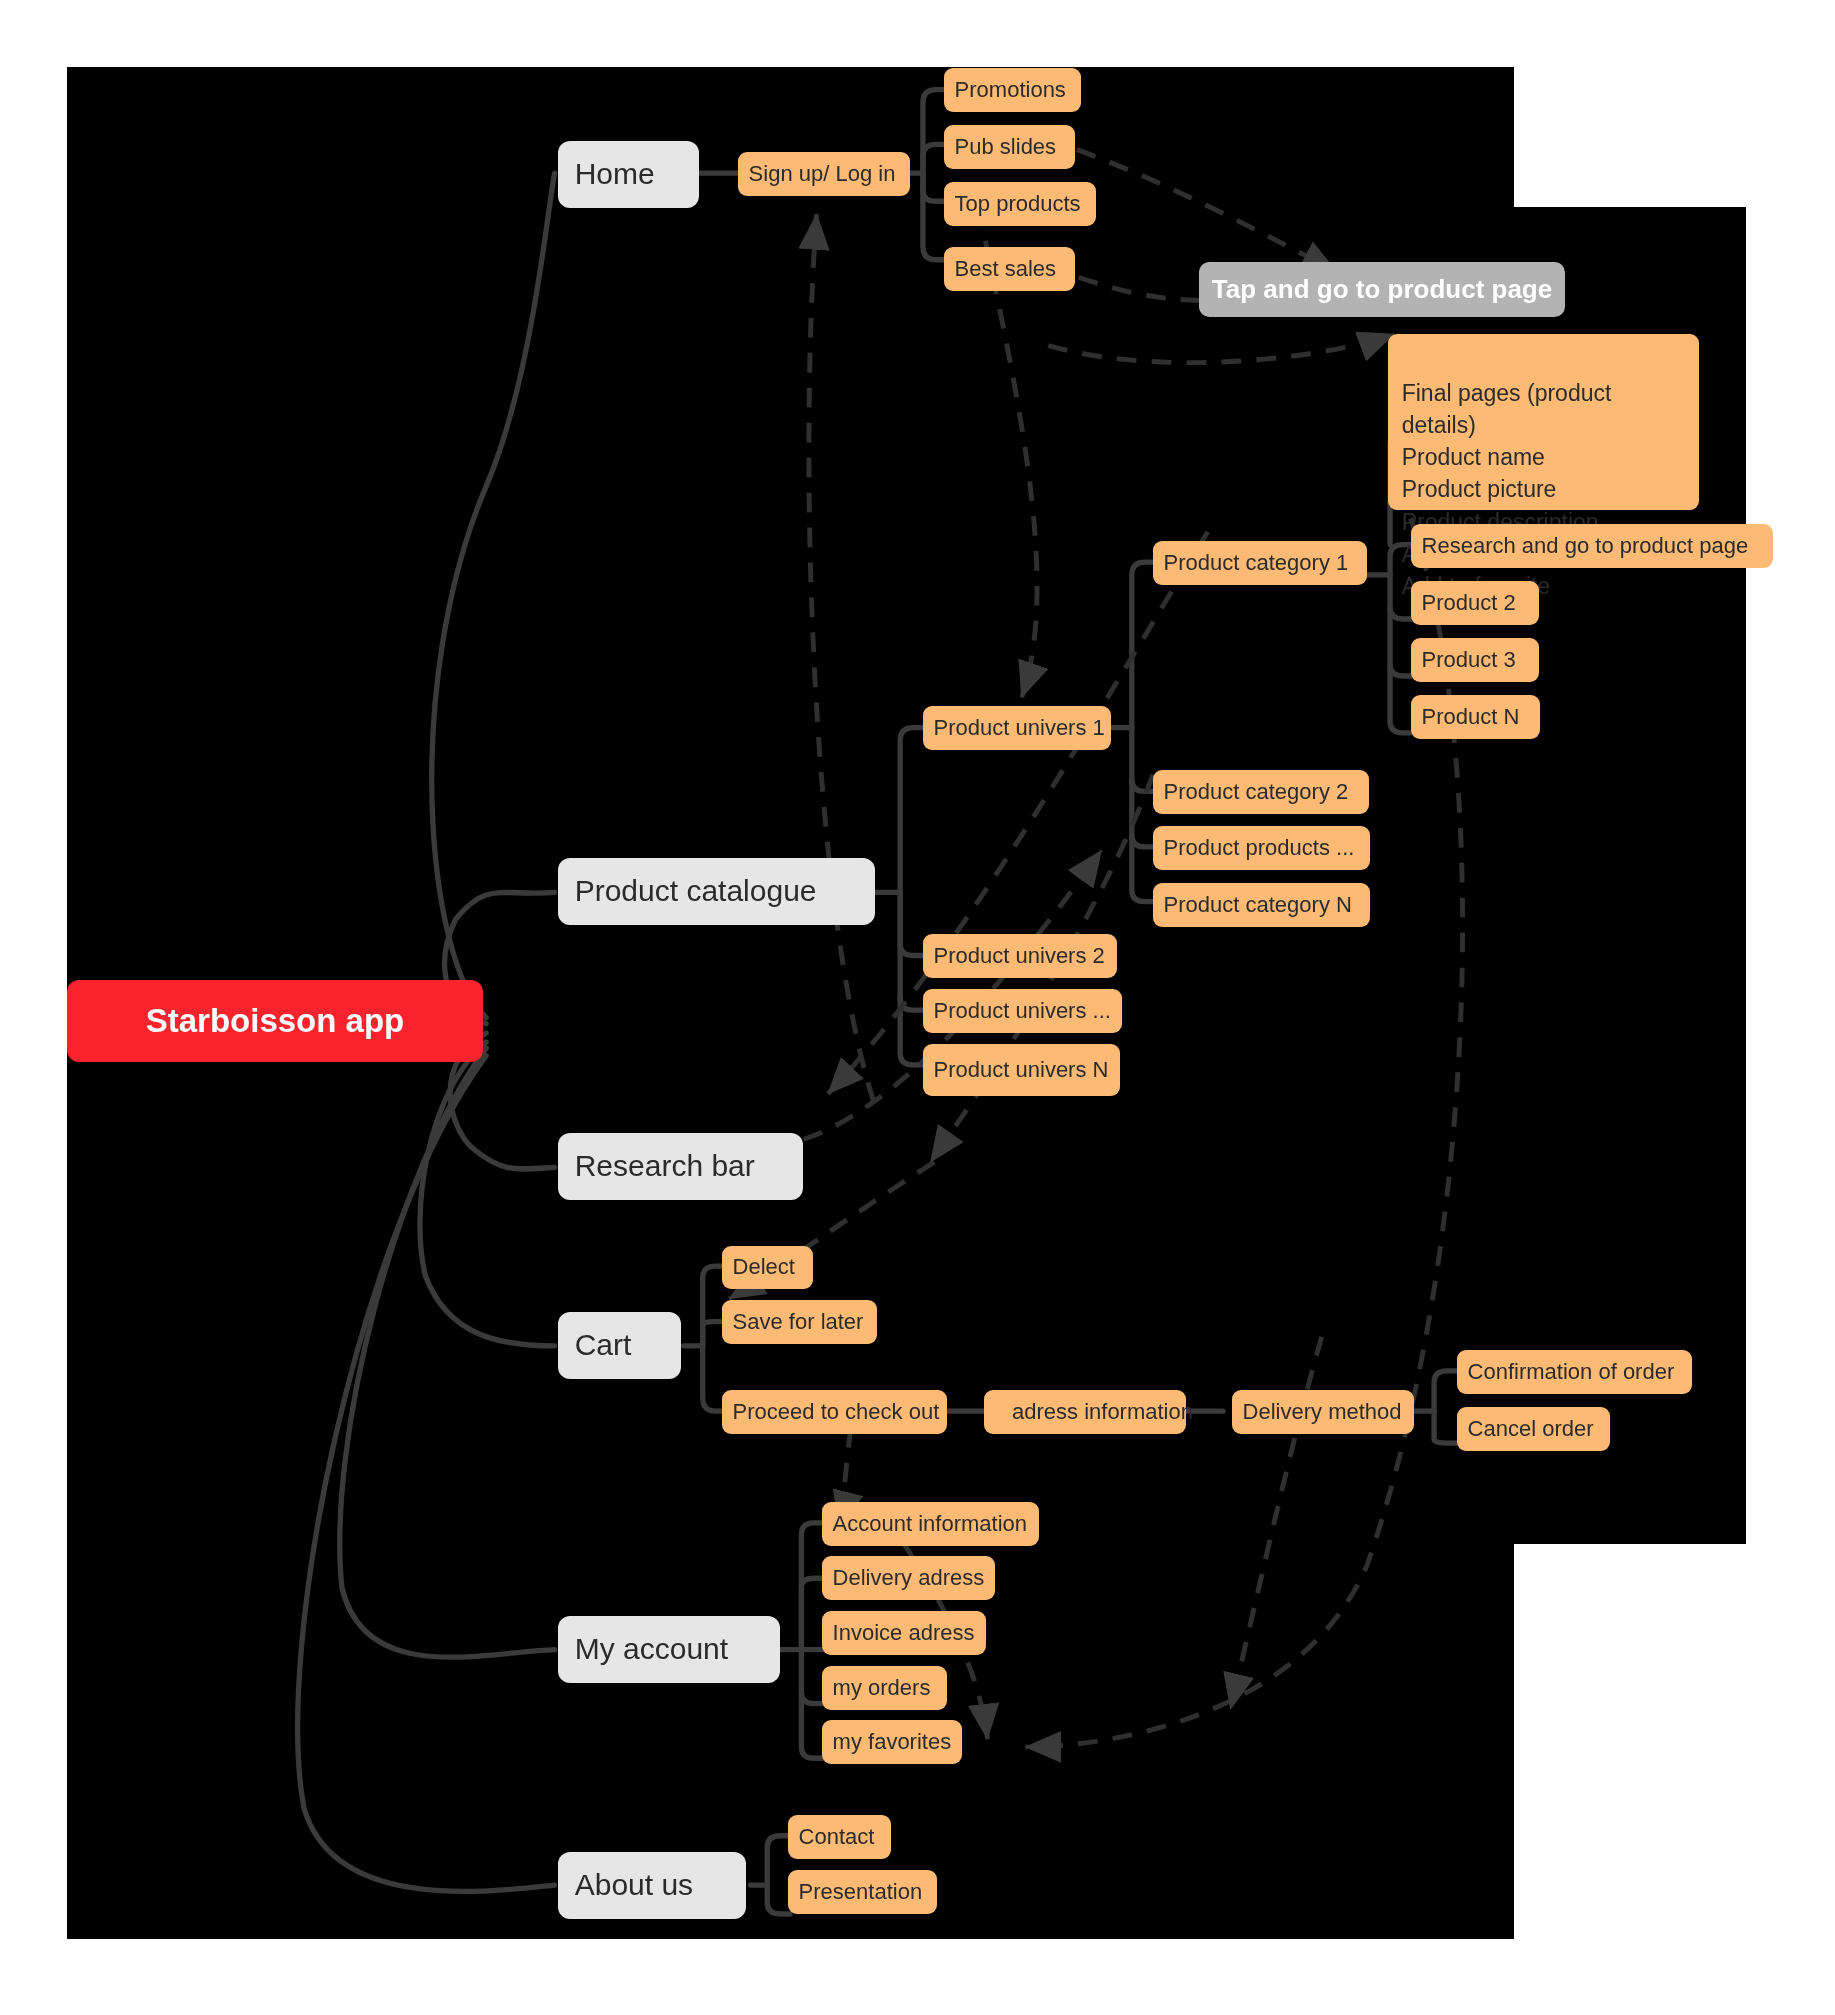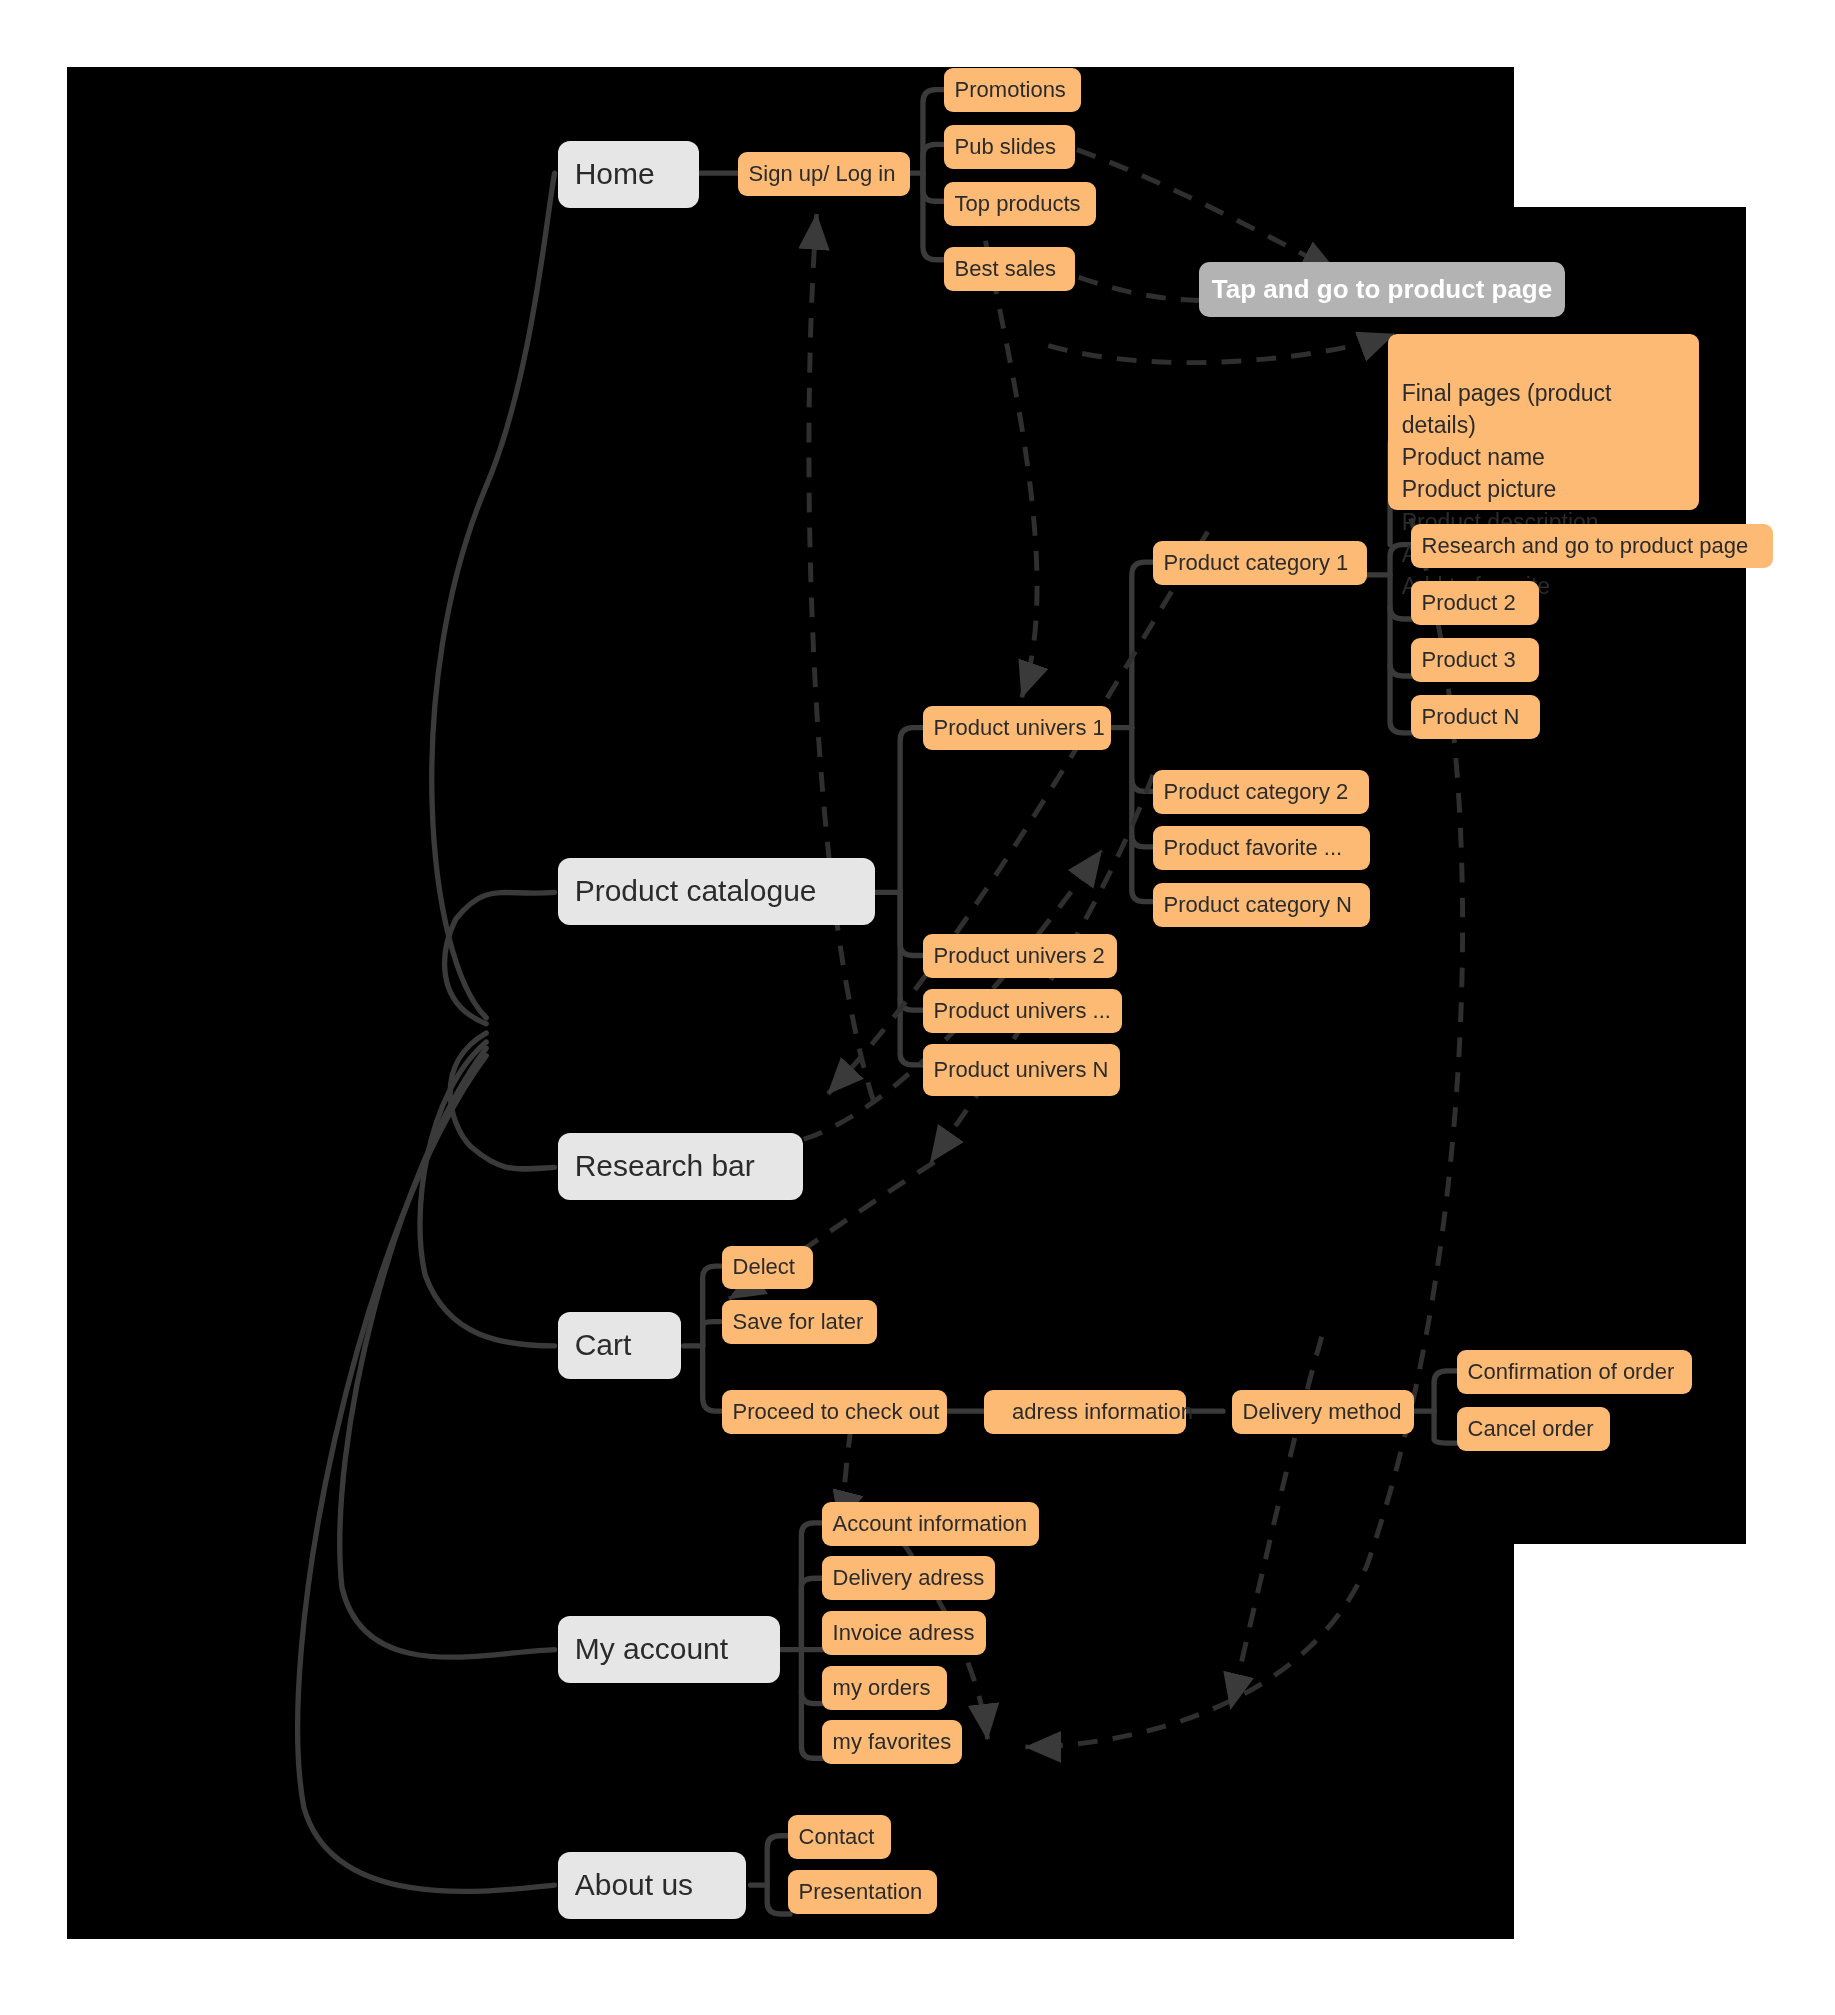--- a/index.html
+++ b/index.html
@@ -115,20 +115,23 @@
       <path d="M1120,1880 C1110,1960 1110,1990 1105,2010"></path>
 
       <path d="M1160,1990 C1240,2100 1290,2200 1300,2290"></path>
 
       <path d="M1740,1760 C1700,1900 1660,2080 1620,2250"></path>
 
       <path d="M1518,1020 C1450,1200 1330,1380 1225,1530"></path>
     </g>
   </svg>
 
+  <div class="node root" style="left:67px;top:980px;width:416px;height:82px;justify-content:center;">
+    <span>Starboisson app</span>
+  </div>
 
   <div class="node branch" style="left:558px;top:141px;width:141px;height:67px;">
     <span>Home</span>
   </div>
   <div class="node leaf" style="left:738px;top:152px;width:172px;height:44px;">
     <span>Sign up/ Log in</span>
   </div>
   <div class="node leaf" style="left:944px;top:68px;width:137px;height:44px;">
     <span>Promotions</span>
   </div>
@@ -171,21 +174,21 @@
     <span>Product univers N</span>
   </div>
 
   <div class="node leaf" style="left:1153px;top:541px;width:214px;height:44px;">
     <span>Product category 1</span>
   </div>
   <div class="node leaf" style="left:1153px;top:770px;width:216px;height:44px;">
     <span>Product category 2</span>
   </div>
   <div class="node leaf" style="left:1153px;top:826px;width:217px;height:44px;">
-    <span>Product favorite ...</span>
+    <span>Product products ...</span>
   </div>
   <div class="node leaf" style="left:1153px;top:883px;width:217px;height:44px;">
     <span>Product category N</span>
   </div>
 
   <div class="node leaf" style="left:1411px;top:524px;width:362px;height:44px;">
     <span>Research and go to product page</span>
   </div>
   <div class="node leaf" style="left:1411px;top:581px;width:128px;height:44px;">
     <span>Product 2</span>

